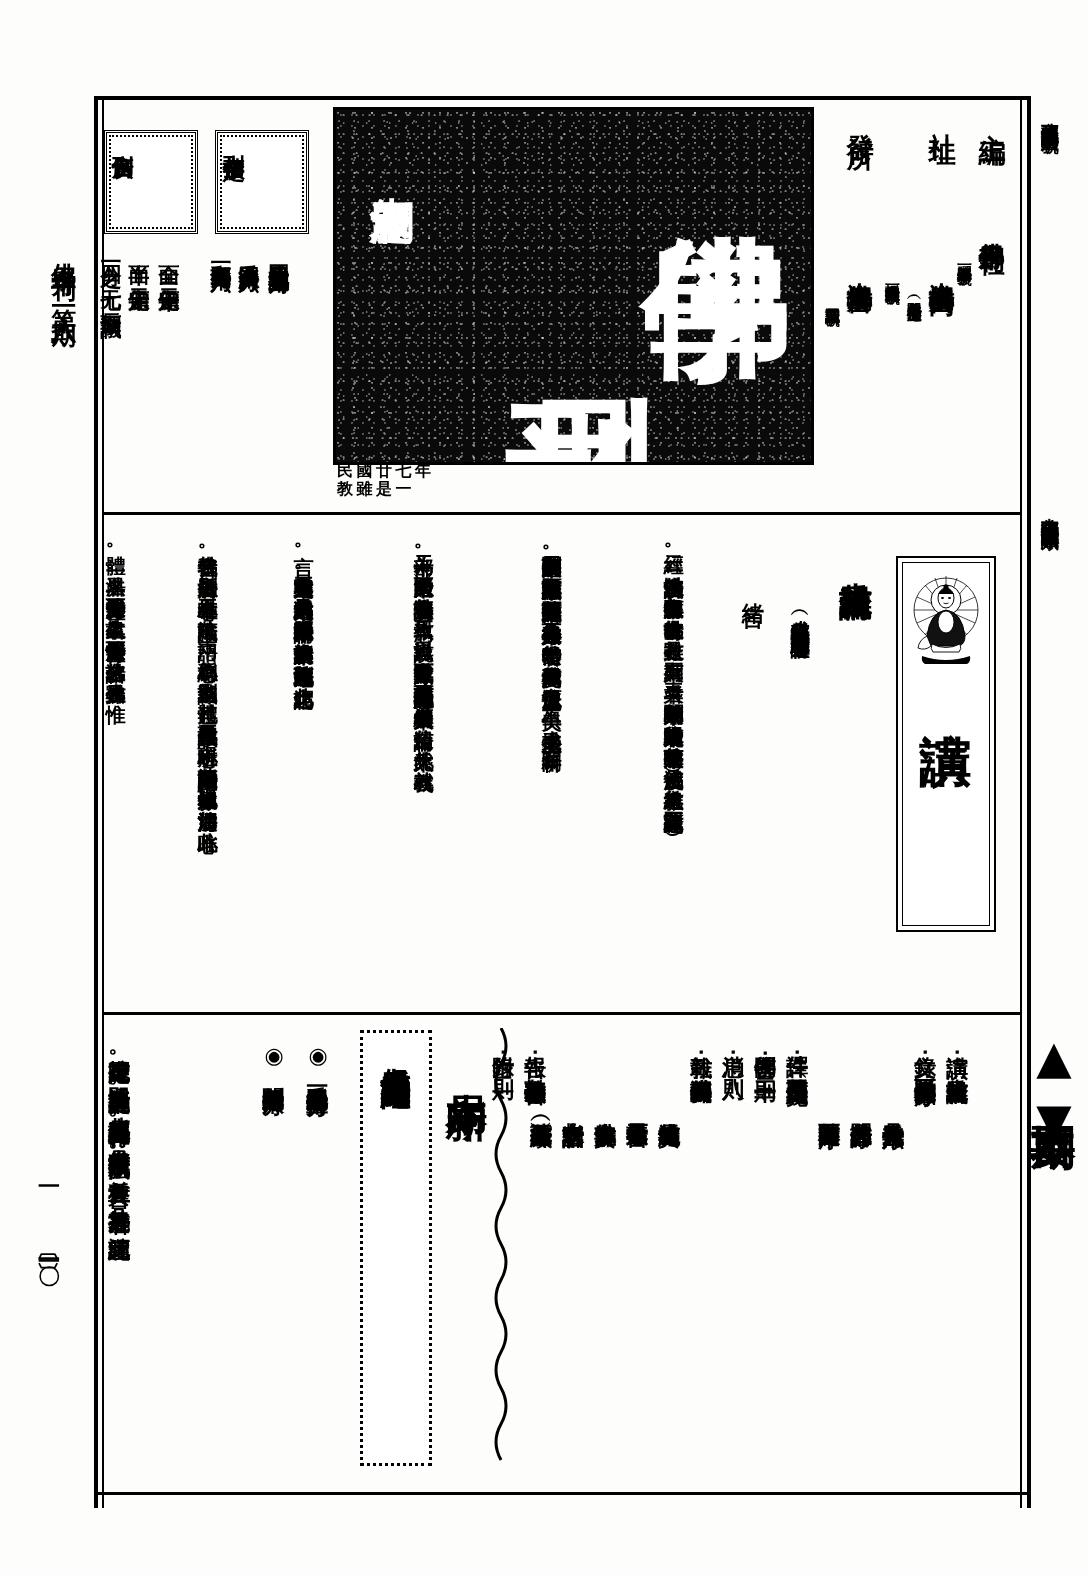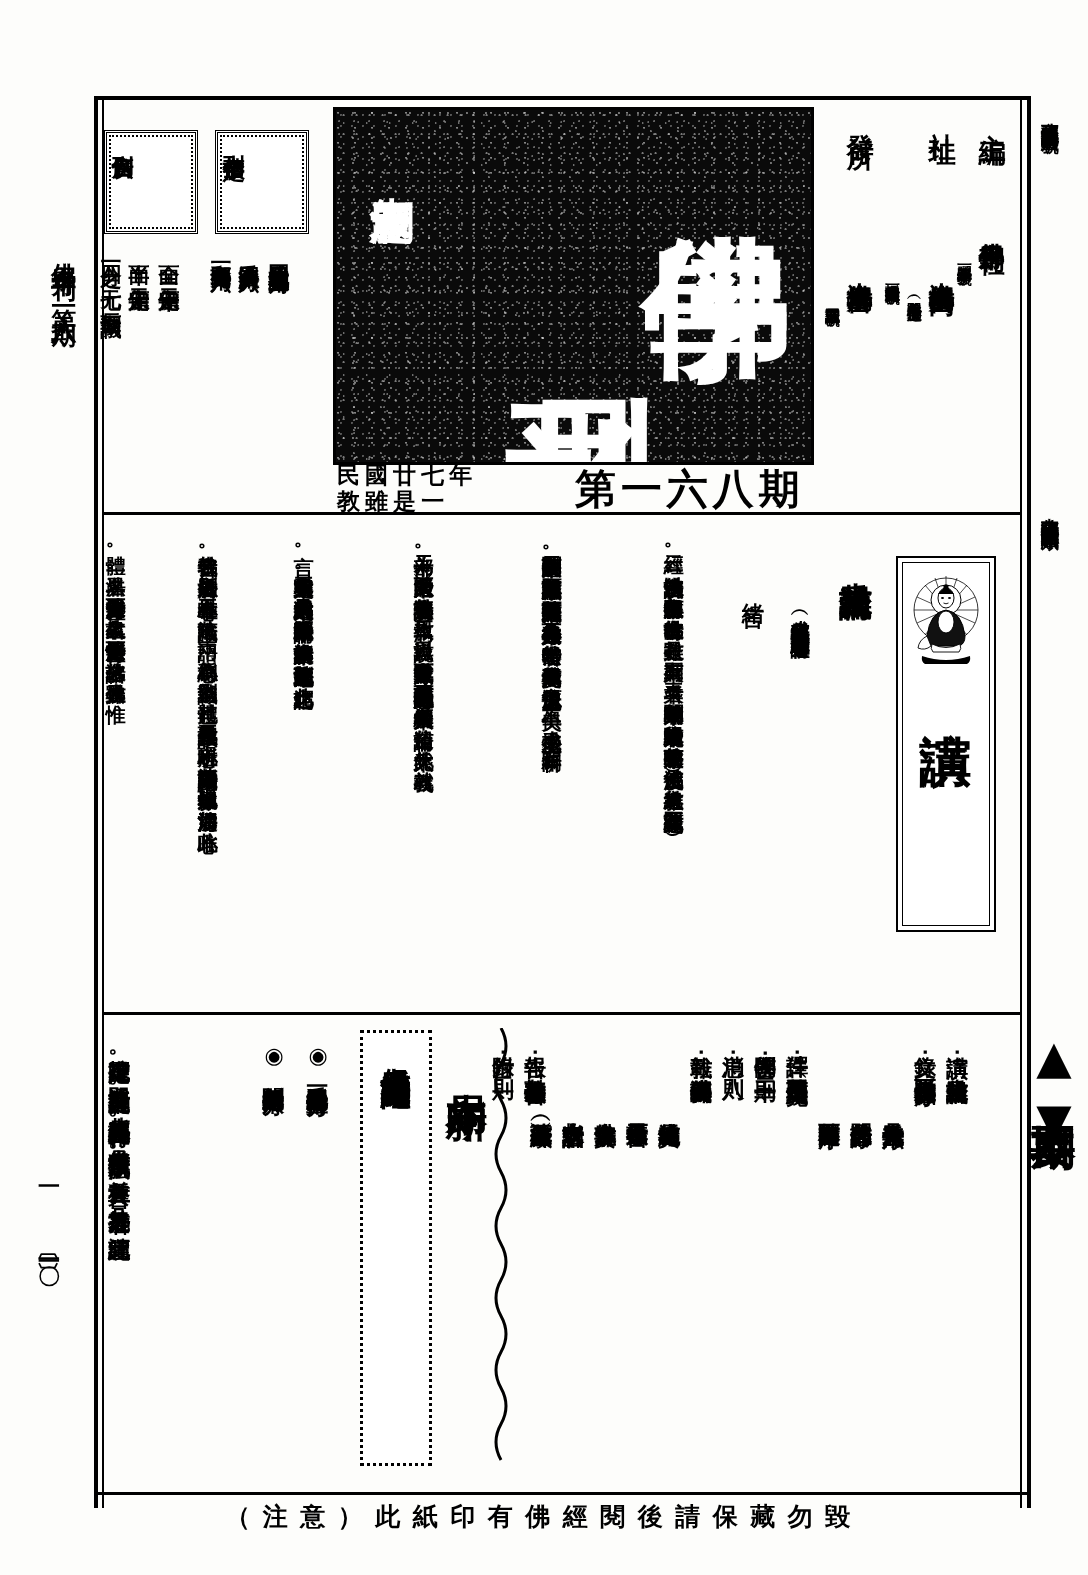--- a/index.html
+++ b/index.html
@@ -87,21 +87,21 @@
   #issue-no {
     position: absolute;
     left: 575px; top: 462px;
     font-size: 41px;
     font-weight: 700;
     letter-spacing: 0.12em;
   }
   #issue-date {
     position: absolute;
     left: 337px; top: 462px;
-    font-size: 23px;
+    font-size: 16px;
     line-height: 1.12;
     font-weight: 700;
   }
   #issue-date .dl { display: block; letter-spacing: 0.22em; }
 
   
   .pub-label {
     font-size: 27px; font-weight: 700; letter-spacing: 0.18em;
   }
   .pub-val { font-size: 26px; font-weight: 700; }
@@ -258,21 +258,20 @@
 
   <div class="vt" id="left-margin-title">佛學半月刊　第一六八期</div>
 
   <div id="masthead">
     <div class="grain"></div>
     <div class="vt title-main">學佛</div>
     <div class="vt title-row2">刊月半</div>
     <div class="vt inscription">朱慶瀾題</div>
   </div>
 
-  <div id="issue-no">第一六八期</div>
   <div id="issue-date">
     <span class="dl">民國廿七年</span>
     <span class="dl">教雖是一</span>
   </div>
 
   <div class="vt pub-label pos" style="left:978px; top:112px;">主編</div>
   <div class="vt pub-val pos" style="left:978px; top:222px;">佛學半月刊社</div>
 
   <div class="vt pub-label pos" style="left:928px; top:112px;">社址</div>
   <div class="vt pub-val pos" style="left:928px; top:262px;">上海佛學書局內</div>
@@ -378,15 +377,14 @@
   </div>
   <div class="vt ad-col" style="left:306px; top:1042px;">◉毛邊紙每册國幣一角五分</div>
   <div class="vt ad-col" style="left:262px; top:1042px;">◉新聞紙每册國幣八分</div>
   <div class="vt ad-col" style="left:108px; top:1042px; height:420px;">准提陀羅尼。即通行所誦准提咒。此本係將原譯全經咒印行。中具備持種種求成就法。並各種真言。凡持准提咒者。宜讀此經。</div>
 
   <div id="pageno">
     <div class="vt" style="position:absolute; left:0; top:0;">一</div>
     <div class="vt" style="position:absolute; left:0; top:72px;">〔一〇一〕</div>
   </div>
 
-  <div id="footer-note">（注意）此紙印有佛經閱後請保藏勿毀</div>
 
 </div>
 
 </body></html>

